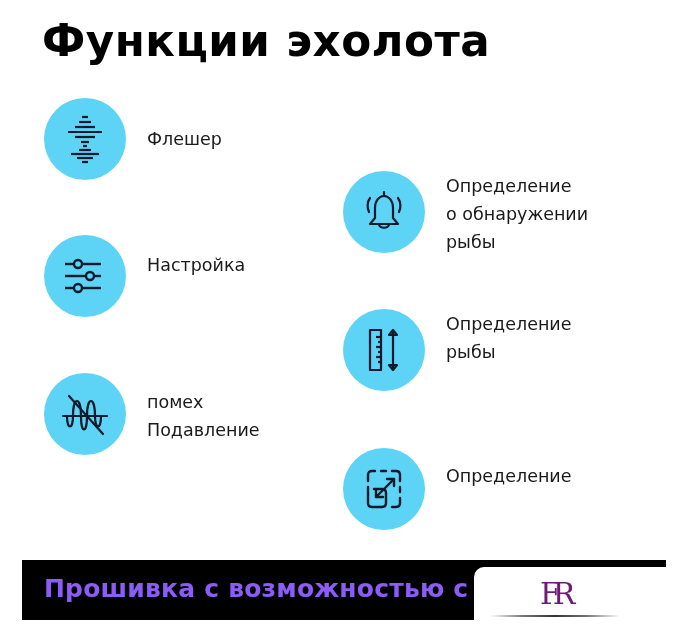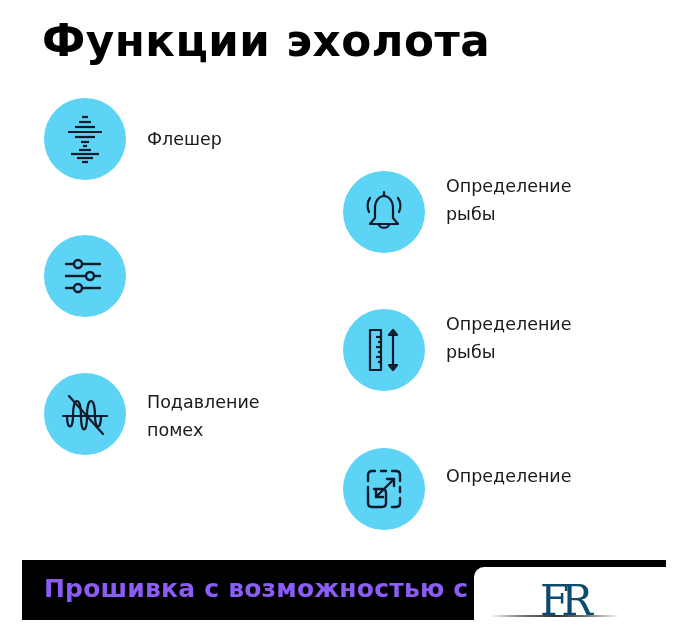--- a/index.html
+++ b/index.html
@@ -29,21 +29,21 @@
   .bar-text {
     position: absolute; left: 22px; top: 14px; color: #8b5cf6; font-weight: 700; font-size: 25px;
     font-family: "DejaVu Sans", sans-serif; white-space: nowrap; letter-spacing: 0.2px;
   }
   .logo-box {
     position: absolute; left: 474px; top: 567px; width: 214px; height: 73px;
     background: #ffffff; border-top-left-radius: 10px;
   }
   .logo {
     position: absolute; left: 540px; top: 576px; font-family: "DejaVu Serif", serif;
-    font-size: 42px; color: #0c4a6e; letter-spacing: -8px;
+    font-size: 30px; color: #701a75; letter-spacing: -8px;
   }
   .logo-line {
     position: absolute; left: 490px; top: 615px; width: 130px; height: 2px;
     background: linear-gradient(to right, #ffffff, #777, #333, #777, #ffffff);
   }
 </style>
 </head>
 <body>
 
 <div class="title">Функции эхолота</div>
@@ -74,45 +74,47 @@
       <line x1="25" y1="16" x2="44" y2="16"></line>
     <line x1="8" y1="28" x2="29" y2="28"></line>
       <circle cx="33" cy="28" r="4"></circle>
       <line x1="37" y1="28" x2="44" y2="28"></line>
     <line x1="8" y1="40" x2="17" y2="40"></line>
       <circle cx="21" cy="40" r="4"></circle>
       <line x1="25" y1="40" x2="44" y2="40"></line>
   </svg>
 </div>
 <div class="label" style="left:147px; top:251px;">
+  <div>Настройка</div>
 </div>
 
 <div class="circle" style="left:44px; top:373px;">
   <svg viewBox="0 0 56 56" fill="none" stroke="#0f1a2a" stroke-width="2.2" stroke-linecap="round">
     <line x1="6" y1="30" x2="50" y2="30"></line>
     <path d="M10 30 C10 44, 16 44, 16 30 C16 10, 24 10, 24 30 C24 48, 30 48, 30 30 C30 10, 38 10, 38 30 C38 44, 44 44, 44 30"></path>
     <line x1="12" y1="10" x2="46" y2="48"></line>
   </svg>
 </div>
 <div class="label" style="left:147px; top:388px;">
+  <div>помех</div>
   <div>Подавление</div>
-  <div>помех</div>
 </div>
 
 <div class="circle" style="left:343px; top:171px;">
   <svg viewBox="0 0 56 56" fill="none" stroke="#0f1a2a" stroke-width="2.2" stroke-linecap="round" stroke-linejoin="round">
     <line x1="28" y1="8" x2="28" y2="12"></line>
     <path d="M19 34 L19 24 C19 17, 23 12, 28 12 C33 12, 37 17, 37 24 L37 34 L42 40 L14 40 Z"></path>
     <path d="M23 40 C23 45, 33 45, 33 40"></path>
     <path d="M14 14 C11 18, 11 24, 13 28"></path>
     <path d="M42 14 C45 18, 45 24, 43 28"></path>
   </svg>
 </div>
 <div class="label" style="left:446px; top:172px;">
   <div>Определение</div>
+  <div>о обнаружении</div>
   <div>рыбы</div>
 </div>
 
 <div class="circle" style="left:343px; top:309px;">
   <svg viewBox="0 0 56 56" fill="none" stroke="#0f1a2a" stroke-width="2.2" stroke-linejoin="round">
     <rect x="14" y="8" width="11" height="40"></rect>
     <line x1="20" y1="15" x2="25" y2="15"></line>
     <line x1="22" y1="20" x2="25" y2="20"></line>
     <line x1="20" y1="25" x2="25" y2="25"></line>
     <line x1="22" y1="30" x2="25" y2="30"></line>

